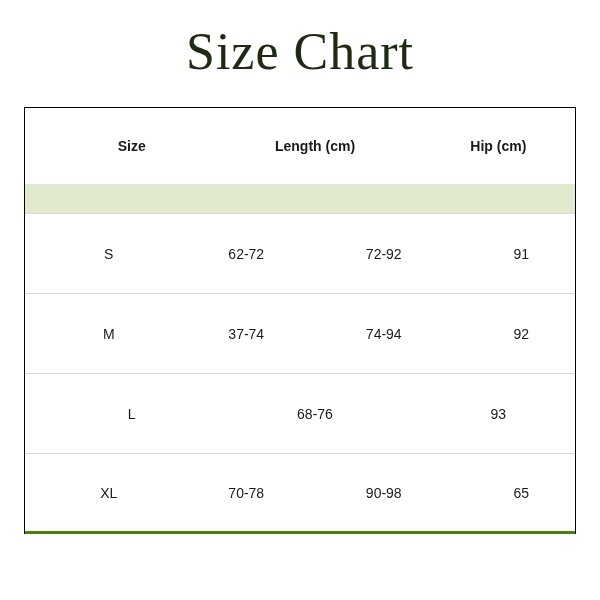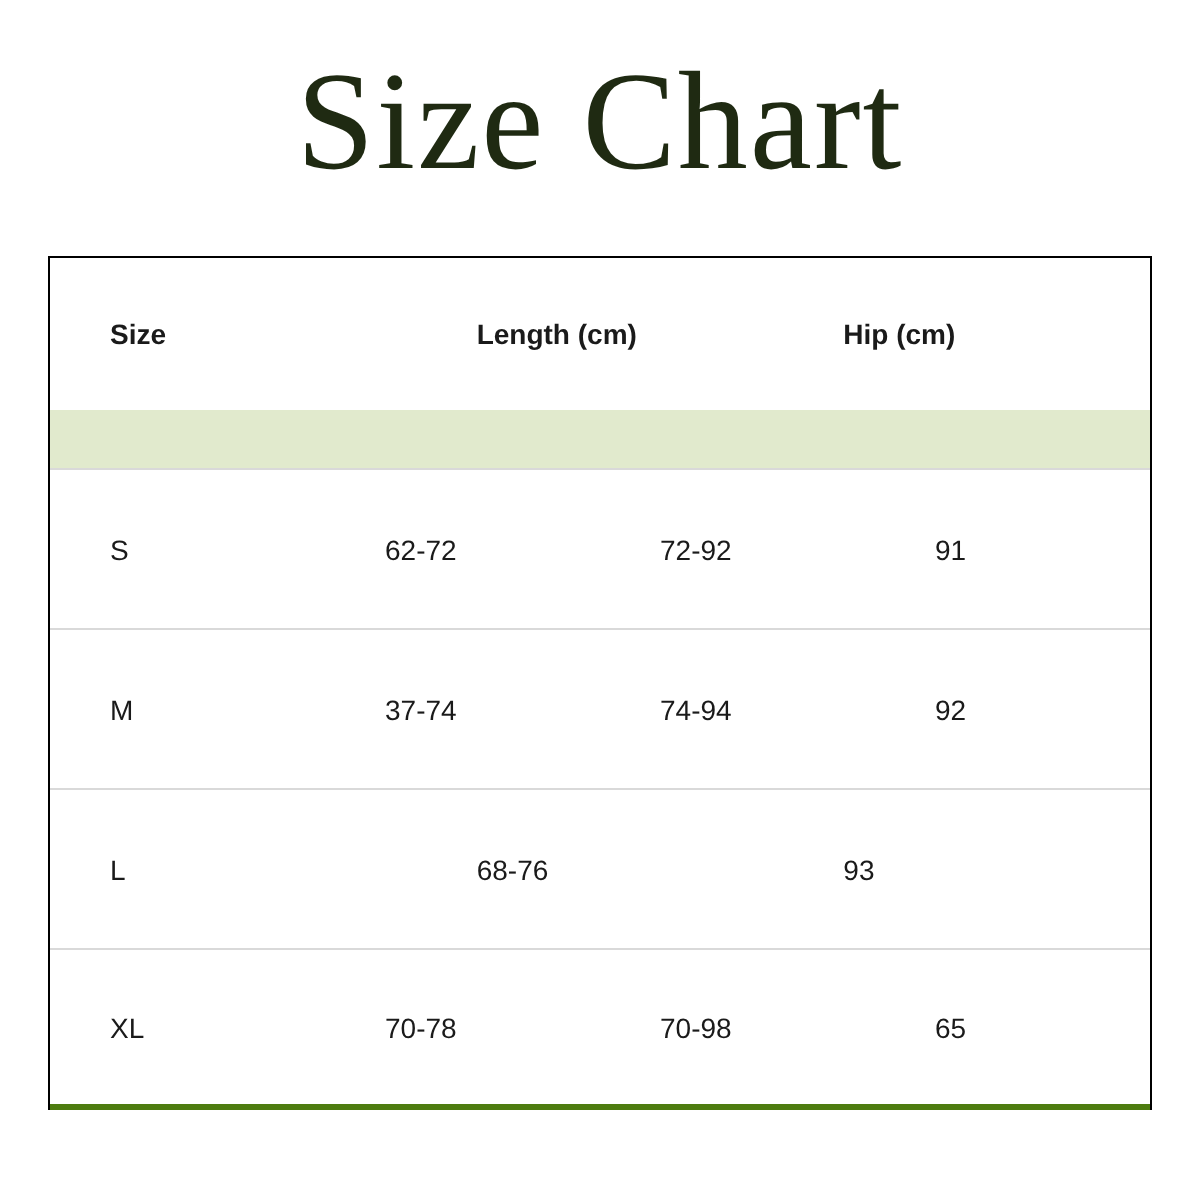--- a/index.html
+++ b/index.html
@@ -6,35 +6,36 @@
     body {
       width: 600px;
       height: 600px;
       background: #ffffff;
       font-family: Georgia, 'Times New Roman', serif;
       display: flex;
       flex-direction: column;
       align-items: center;
     }
     .title {
-      font-size: 70px;
+      font-size: 52px;
       color: #1f2a12;
       margin-top: 22px;
       margin-bottom: 26px;
       font-weight: 400;
       letter-spacing: 1px;
     }
     .table-frame {
       width: 552px;
       border: 1px solid #000000;
       border-bottom: none;
     }
     .row {
       display: flex;
       border-bottom: 1px solid #d9d9d9;
+      text-align: center;
     }
     .row:last-child {
       border-bottom: 3px solid #4d7c0f;
     }
     .header-row {
       border-bottom: none;
       height: 76px;
       align-items: center;
     }
     .accent-row {
@@ -89,17 +90,17 @@
 
   <div class="row data-row">
     <div class="cell">L</div>
     <div class="cell">68-76</div>
     <div class="cell">93</div>
   </div>
 
   <div class="row data-row">
     <div class="cell">XL</div>
     <div class="cell">70-78</div>
-    <div class="cell">70-98</div>
+    <div class="cell">90-98</div>
     <div class="cell">65</div>
   </div>
 
 </div>
 
 </body></html>

